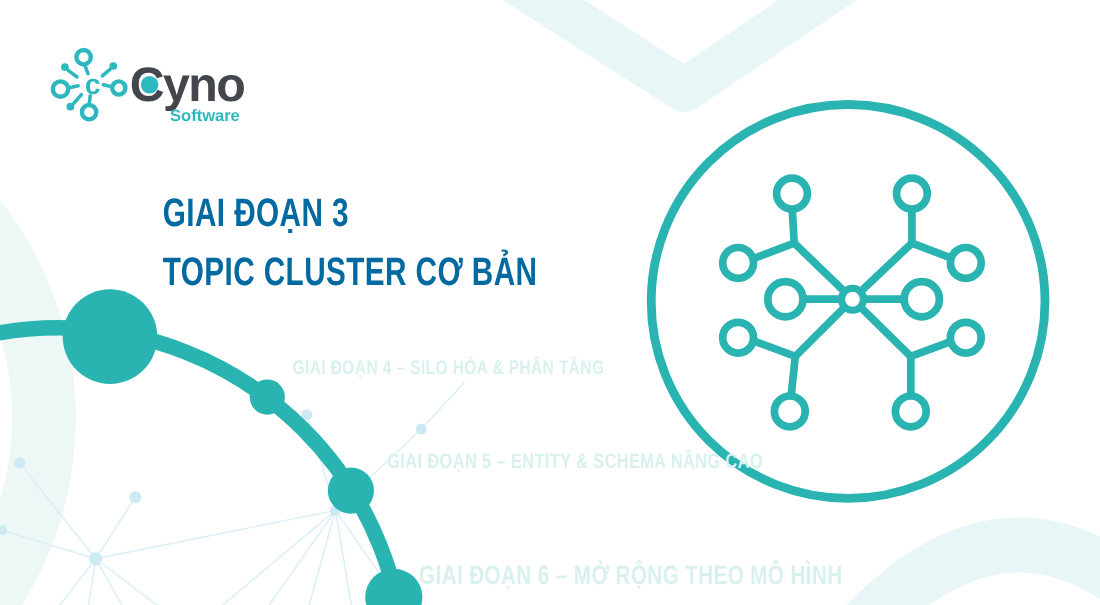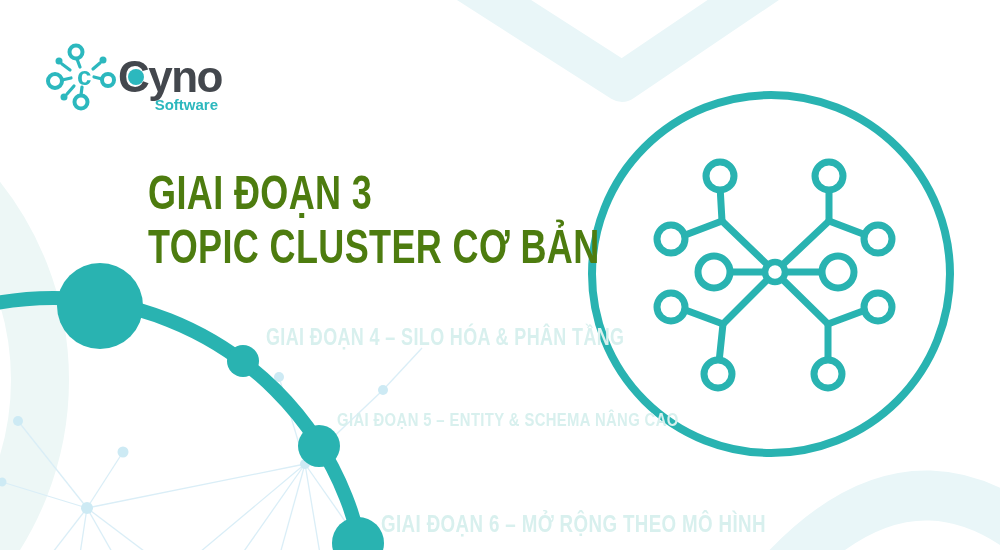--- a/index.html
+++ b/index.html
@@ -5,28 +5,28 @@
   html,body{margin:0;padding:0;background:#ffffff;}
   #frame{
     position:relative;width:1000px;height:550px;overflow:hidden;background:#ffffff;
     font-family:"Liberation Sans","DejaVu Sans",sans-serif;
   }
   svg{display:block;}
   .layer{position:absolute;left:0;top:0;width:1000px;height:550px;pointer-events:none;}
   .condensed{transform:scaleX(0.75);transform-origin:0 0;white-space:nowrap;}
   #main-title{
     position:absolute;left:148px;top:166px;
-    font-size:48px;line-height:54px;font-weight:bold;color:#4d7c0f;letter-spacing:0.5px;
+    font-size:36px;line-height:54px;font-weight:bold;color:#0369a1;letter-spacing:0.5px;
   }
   .phase{
     position:absolute;font-weight:bold;color:#d8f0ee;letter-spacing:0.5px;
   }
   .phase .condensed{transform:scaleX(0.78);}
-  #phase-4{left:266px;top:324px;font-size:23px;}
-  #phase-5{left:337px;top:409px;font-size:19px;}
+  #phase-4{left:266px;top:324px;font-size:18px;}
+  #phase-5{left:352px;top:409px;font-size:19px;}
   #phase-6{left:381px;top:510px;font-size:24px;}
   #logo{position:absolute;left:44px;top:32px;width:200px;height:85px;}
 </style>
 </head>
 <body>
 
 <div id="frame">
 
   <svg class="layer" viewBox="0 0 1000 550">
 

